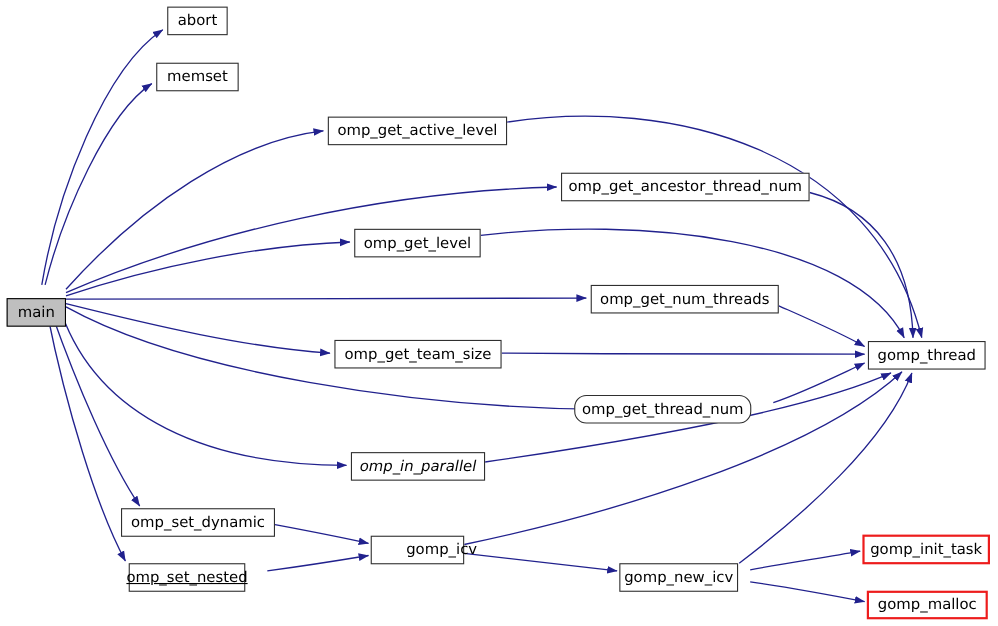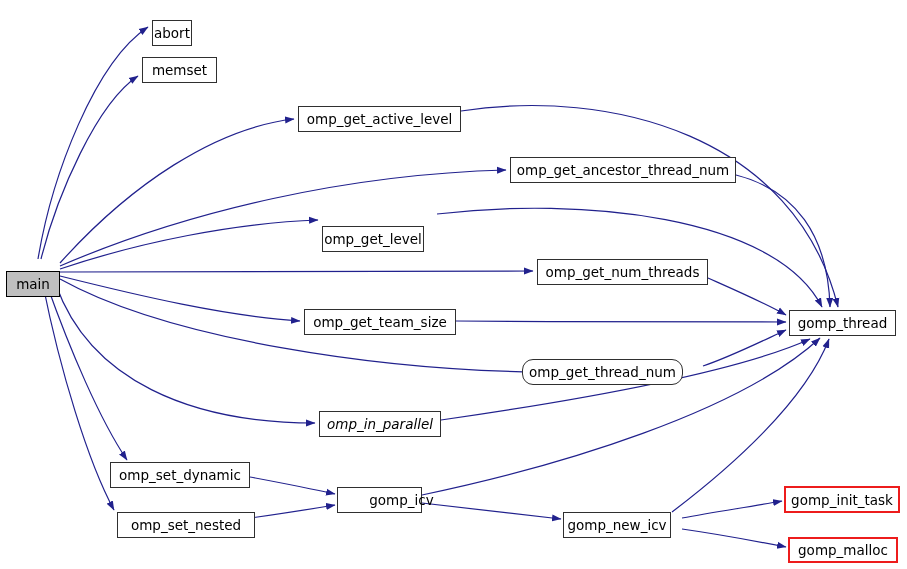--- a/index.html
+++ b/index.html
@@ -57,29 +57,29 @@
       <path d="M250,477 C282,483 308,488 335,494" fill="none" stroke="#21218d" stroke-width="1.2" marker-end="url(#arrow)"></path>
       <path d="M243,519 C280,514 305,510 335,505" fill="none" stroke="#21218d" stroke-width="1.2" marker-end="url(#arrow)"></path>
       <path d="M422,495 C560,466 740,412 820,338" fill="none" stroke="#21218d" stroke-width="1.2" marker-end="url(#arrow)"></path>
       <path d="M422,503 C465,508 510,513 561,519" fill="none" stroke="#21218d" stroke-width="1.2" marker-end="url(#arrow)"></path>
       <path d="M672,512 C730,468 805,402 829,339" fill="none" stroke="#21218d" stroke-width="1.2" marker-end="url(#arrow)"></path>
       <path d="M682,518 C715,512 748,507 782,501" fill="none" stroke="#21218d" stroke-width="1.2" marker-end="url(#arrow)"></path>
       <path d="M682,529 C717,534 750,540 786,547" fill="none" stroke="#21218d" stroke-width="1.2" marker-end="url(#arrow)"></path>
     </svg>
 
 <div class="node root" style="left: 6px; top: 259px; width: 54px; height: 26px;">main</div>
-    <div class="node" style="left: 152px; top: 20px; width: 40px; height: 26px;">abort</div>
+    <div class="node" style="left: 152px; top: 6px; width: 55px; height: 26px;">abort</div>
     <div class="node" style="left: 142px; top: 57px; width: 75px; height: 26px;">memset</div>
     <div class="node" style="left: 298px; top: 106px; width: 163px; height: 26px;">omp_get_active_level</div>
     <div class="node" style="left: 510px; top: 157px; width: 226px; height: 26px;">omp_get_ancestor_thread_num</div>
-    <div class="node" style="left: 322px; top: 208px; width: 102px; height: 26px; margin-top: 18px;">omp_get_level</div>
+    <div class="node" style="left: 322px; top: 208px; width: 115px; height: 26px;">omp_get_level</div>
     <div class="node" style="left: 537px; top: 259px; width: 171px; height: 26px;">omp_get_num_threads</div>
     <div class="node" style="left: 304px; top: 309px; width: 152px; height: 26px;">omp_get_team_size</div>
     <div class="node" style="left: 522px; top: 359px; width: 161px; height: 26px; border-radius: 11px;">omp_get_thread_num</div>
     <div class="node" style="left: 319px; top: 411px; width: 122px; height: 26px; font-style: italic;">omp_in_parallel</div>
     <div class="node" style="left: 110px; top: 462px; width: 140px; height: 26px;">omp_set_dynamic</div>
-    <div class="node" style="left: 117px; top: 512px; width: 138px; height: 26px;">omp_set_nested</div>
+    <div class="node" style="left: 117px; top: 512px; width: 106px; height: 26px; text-decoration: underline;">omp_set_nested</div>
     <div class="node" style="left: 337px; top: 487px; width: 85px; height: 26px; padding-left: 44px;">gomp_icv</div>
     <div class="node" style="left: 789px; top: 310px; width: 107px; height: 26px;">gomp_thread</div>
     <div class="node" style="left: 563px; top: 512px; width: 108px; height: 26px;">gomp_new_icv</div>
     <div class="node external" style="left: 784px; top: 486px; width: 116px; height: 27px;">gomp_init_task</div>
     <div class="node external" style="left: 788px; top: 537px; width: 110px; height: 26px;">gomp_malloc</div>
   </div>
 
 </body></html>

